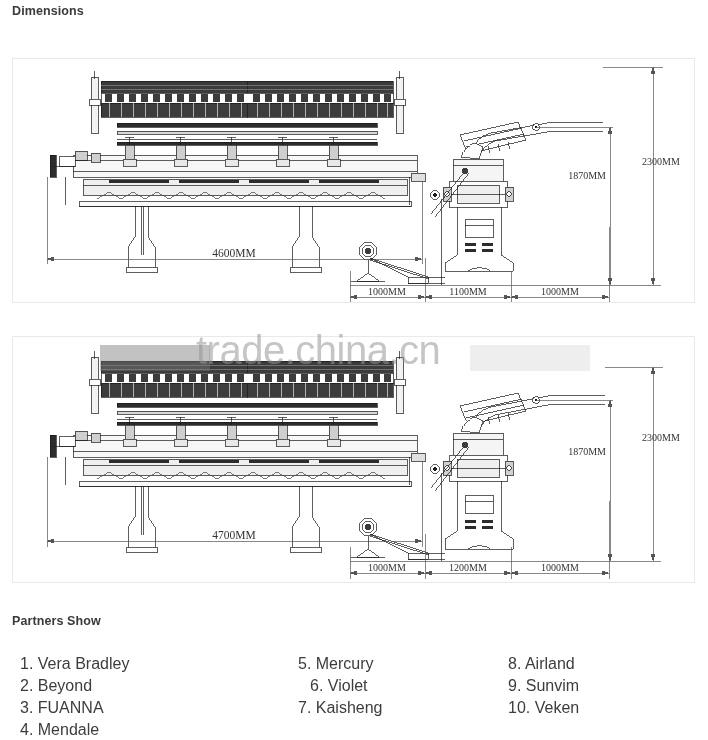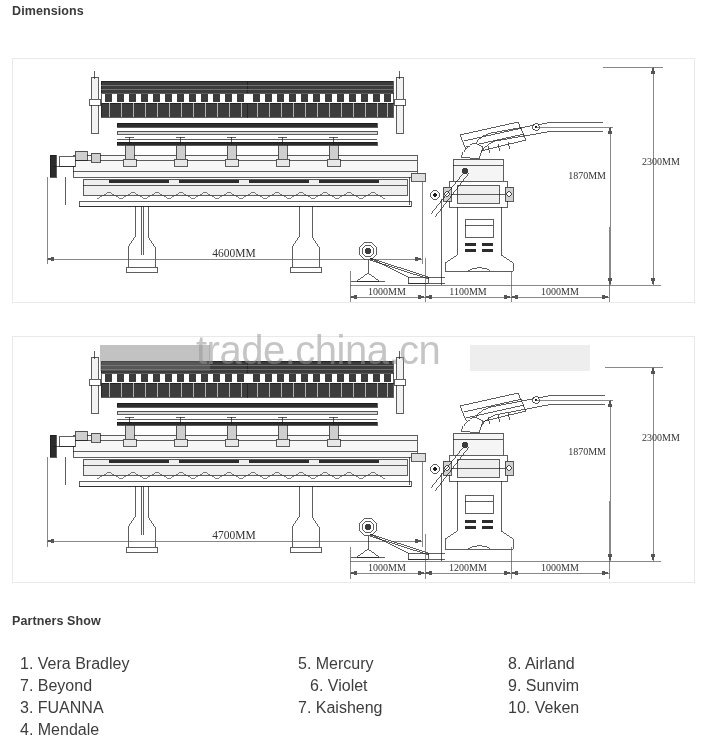--- a/index.html
+++ b/index.html
@@ -574,21 +574,21 @@
       </svg>
     </div>
   </div>
 
   <div class="h-section" style="left:12px;top:614px;">Partners Show</div>
 
 
   <div class="plist">
 
     <div class="pitem" style="left:20px;top:655px;">1. Vera Bradley</div>
-    <div class="pitem" style="left:20px;top:677px;">7. Beyond</div>
+    <div class="pitem" style="left:20px;top:677px;">2. Beyond</div>
     <div class="pitem" style="left:20px;top:699px;">3. FUANNA</div>
     <div class="pitem" style="left:20px;top:721px;">4. Mendale</div>
 
     <div class="pitem" style="left:298px;top:655px;">5. Mercury</div>
     <div class="pitem" style="left:310px;top:677px;">6. Violet</div>
     <div class="pitem" style="left:298px;top:699px;">7. Kaisheng</div>
 
     <div class="pitem" style="left:508px;top:655px;">8. Airland</div>
     <div class="pitem" style="left:508px;top:677px;">9. Sunvim</div>
     <div class="pitem" style="left:508px;top:699px;">10. Veken</div>

